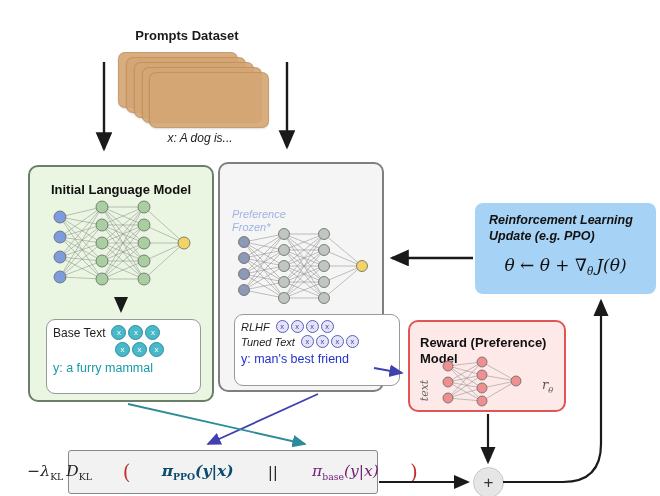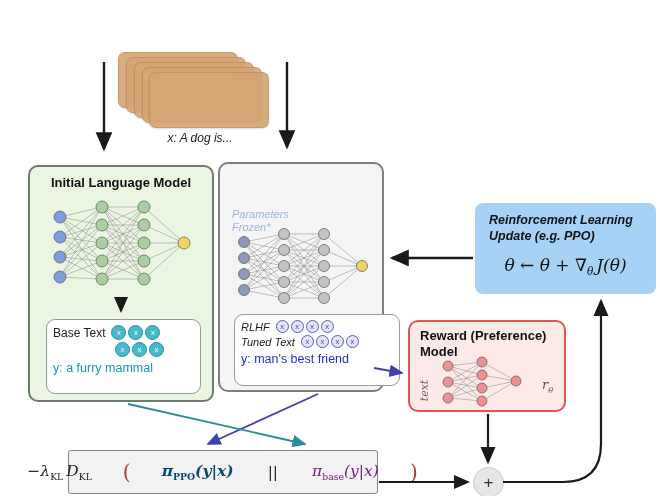--- a/index.html
+++ b/index.html
@@ -12,21 +12,21 @@
   .card-stack{position:absolute;left:118px;top:52px;width:152px;height:78px;}
   .card{position:absolute;width:118px;height:54px;background:var(--card,#d4a674);
         border:1px solid rgba(150,100,40,.3);border-radius:7px;opacity:.9;
         box-shadow:0 1px 2px rgba(0,0,0,.15);}
   .c0{left:0;top:0}.c1{left:8px;top:5px}.c2{left:16px;top:10px}.c3{left:24px;top:15px}.c4{left:31px;top:20px}
   .prompt-example{position:absolute;left:140px;top:131px;width:120px;text-align:center;
                   font-size:12px;font-style:italic;color:#222;}
 
   
   .box{position:absolute;border-radius:10px;box-sizing:border-box;}
-  .box-title{font-size:13px;font-weight:bold;color:#111;line-height:1.25;}
+  .box-title{font-size:13px;font-weight:bold;color:#111;line-height:1.25;margin-top:7px;}
 
   .green{left:28px;top:165px;width:186px;height:237px;background:var(--green-fill,#eaf6e2);
          border:2px solid var(--green-border,#6b7d6b);}
   .green .box-title{position:absolute;left:0;top:8px;width:100%;text-align:center;}
 
   .gray{left:218px;top:162px;width:166px;height:230px;background:var(--gray-fill,#f5f5f5);
         border:2.5px solid var(--gray-border,#7f7f7f);}
   .gray .box-title{position:absolute;left:12px;top:8px;width:128px;}
   .frozen-note{position:absolute;left:12px;top:44px;width:78px;font-size:11px;font-style:italic;
                color:#9fb3e3;line-height:1.2;}
@@ -93,20 +93,21 @@
                background:#e6e6e6;border:1px solid #c9c9c9;display:flex;align-items:center;
                justify-content:center;font-size:17px;color:#333;}
 
   .arrows{position:absolute;left:0;top:0;pointer-events:none;z-index:6;}
 </style>
 </head>
 <body>
 
 <div class="canvas">
 
+  <div class="prompts-title">Prompts Dataset</div>
   <div class="card-stack">
     <div class="card c0"></div>
     <div class="card c1"></div>
     <div class="card c2"></div>
     <div class="card c3"></div>
     <div class="card c4"></div>
   </div>
   <div class="prompt-example">x: A dog is...</div>
 
   <div class="box green">
@@ -188,21 +189,21 @@
       <div class="tok-row row2">
         <span class="token teal">x</span>
         <span class="token teal">x</span>
         <span class="token teal">x</span>
       </div>
       <div class="y-text teal-text">y: a furry mammal</div>
     </div>
   </div>
 
   <div class="box gray">
-    <div class="frozen-note">Parameters Frozen*</div>
+    <div class="frozen-note">Preference Frozen*</div>
     <svg class="net net-gray" width="140" height="80" viewBox="0 0 140 80">
         <line x1="10" y1="16" x2="50" y2="8" stroke="#8b8b8b" stroke-width="0.7" opacity="0.75"></line>
         <line x1="10" y1="16" x2="50" y2="24" stroke="#8b8b8b" stroke-width="0.7" opacity="0.75"></line>
         <line x1="10" y1="16" x2="50" y2="40" stroke="#8b8b8b" stroke-width="0.7" opacity="0.75"></line>
         <line x1="10" y1="16" x2="50" y2="56" stroke="#8b8b8b" stroke-width="0.7" opacity="0.75"></line>
         <line x1="10" y1="16" x2="50" y2="72" stroke="#8b8b8b" stroke-width="0.7" opacity="0.75"></line>
         <line x1="10" y1="32" x2="50" y2="8" stroke="#8b8b8b" stroke-width="0.7" opacity="0.75"></line>
         <line x1="10" y1="32" x2="50" y2="24" stroke="#8b8b8b" stroke-width="0.7" opacity="0.75"></line>
         <line x1="10" y1="32" x2="50" y2="40" stroke="#8b8b8b" stroke-width="0.7" opacity="0.75"></line>
         <line x1="10" y1="32" x2="50" y2="56" stroke="#8b8b8b" stroke-width="0.7" opacity="0.75"></line>

